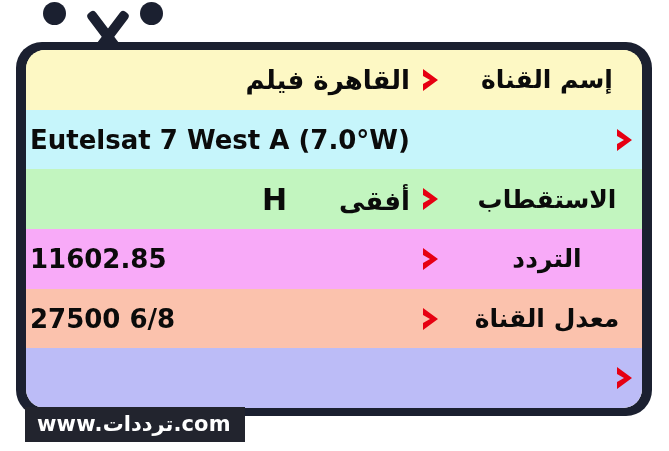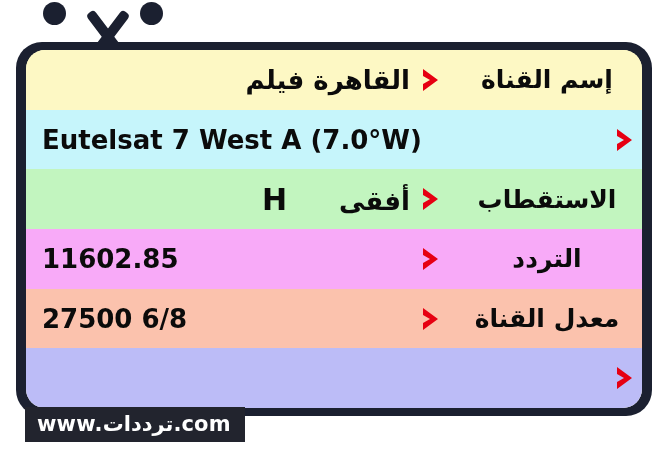--- a/index.html
+++ b/index.html
@@ -72,21 +72,21 @@
     width:34px;display:flex;align-items:center;justify-content:center;
     color:#e60012;
   }
   .chev svg{display:block;}
   .value{
     flex:1;
     text-align:left;
     direction:ltr;
     font-size:26px;font-weight:700;color:#0b0b0b;
     white-space:nowrap;
-    padding-left:16px;
+    padding-left:4px;
     font-family:"DejaVu Sans","Liberation Sans",sans-serif;
   }
   .value.rtl{direction:rtl;text-align:right;padding-right:4px;padding-left:0;}
   .value .pol-ar{display:inline-block;text-align:center;}
   .value .pol-lat{display:inline-block;margin-right:52px;font-size:30px;}
 
   
   .logo{
     position:absolute;left:25px;top:407px;
     background:#22242e;

